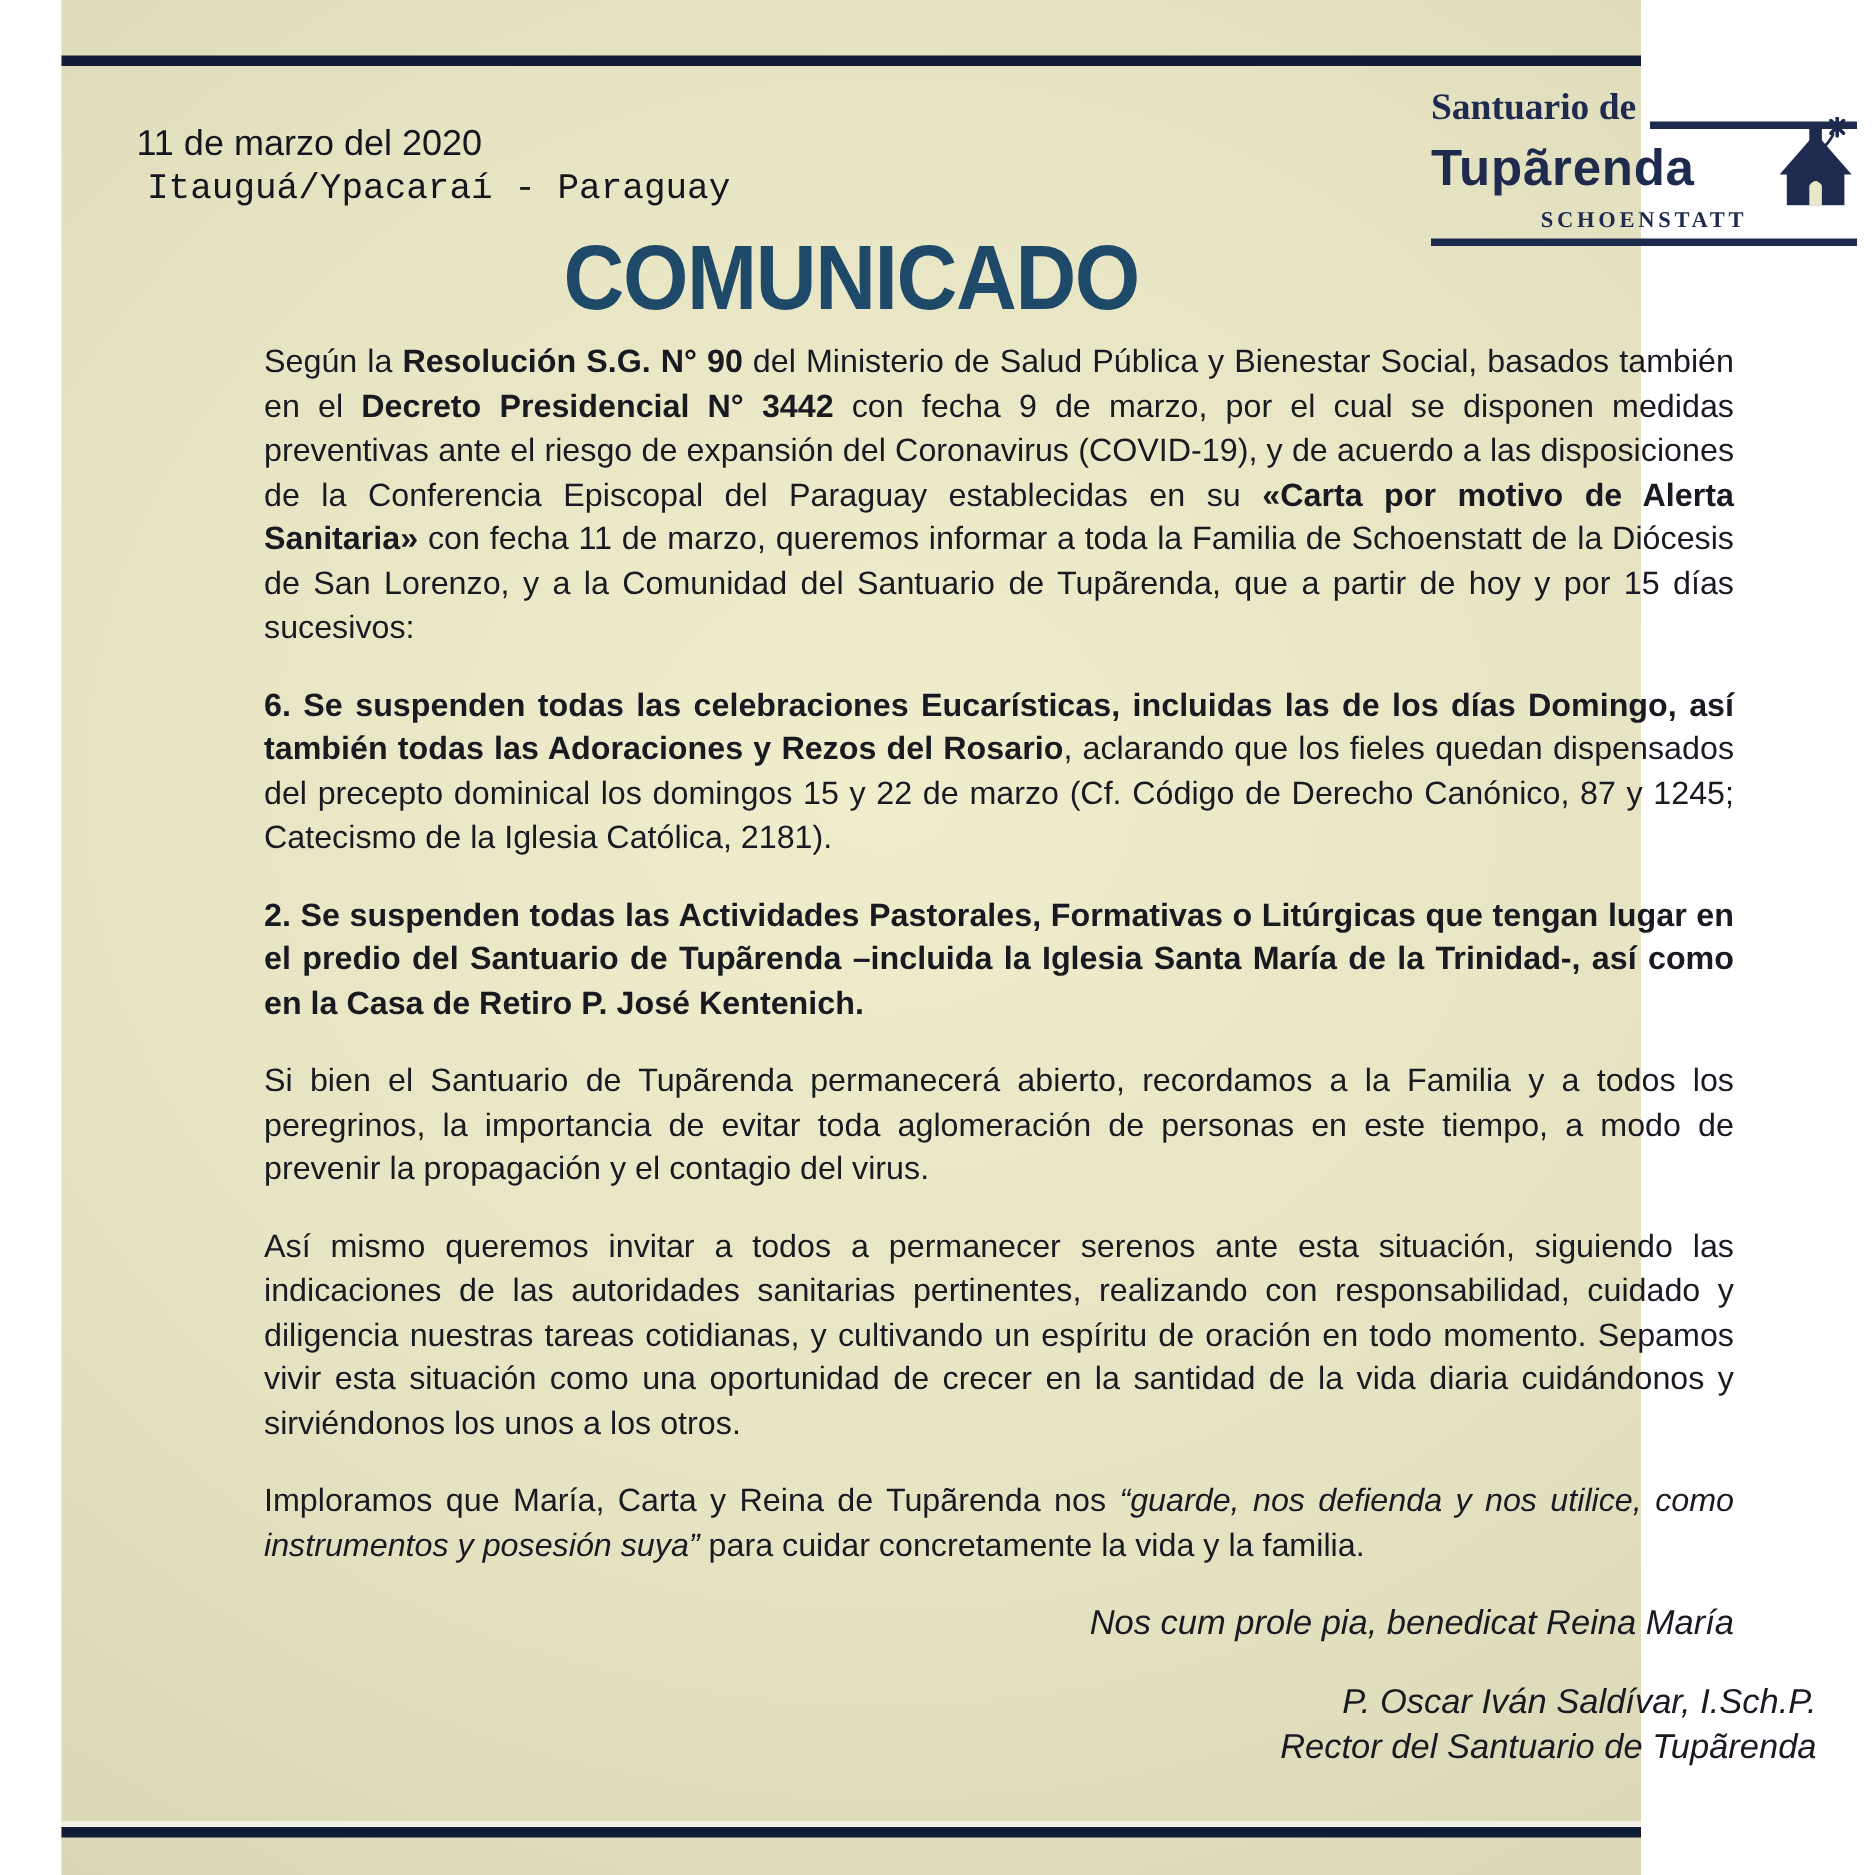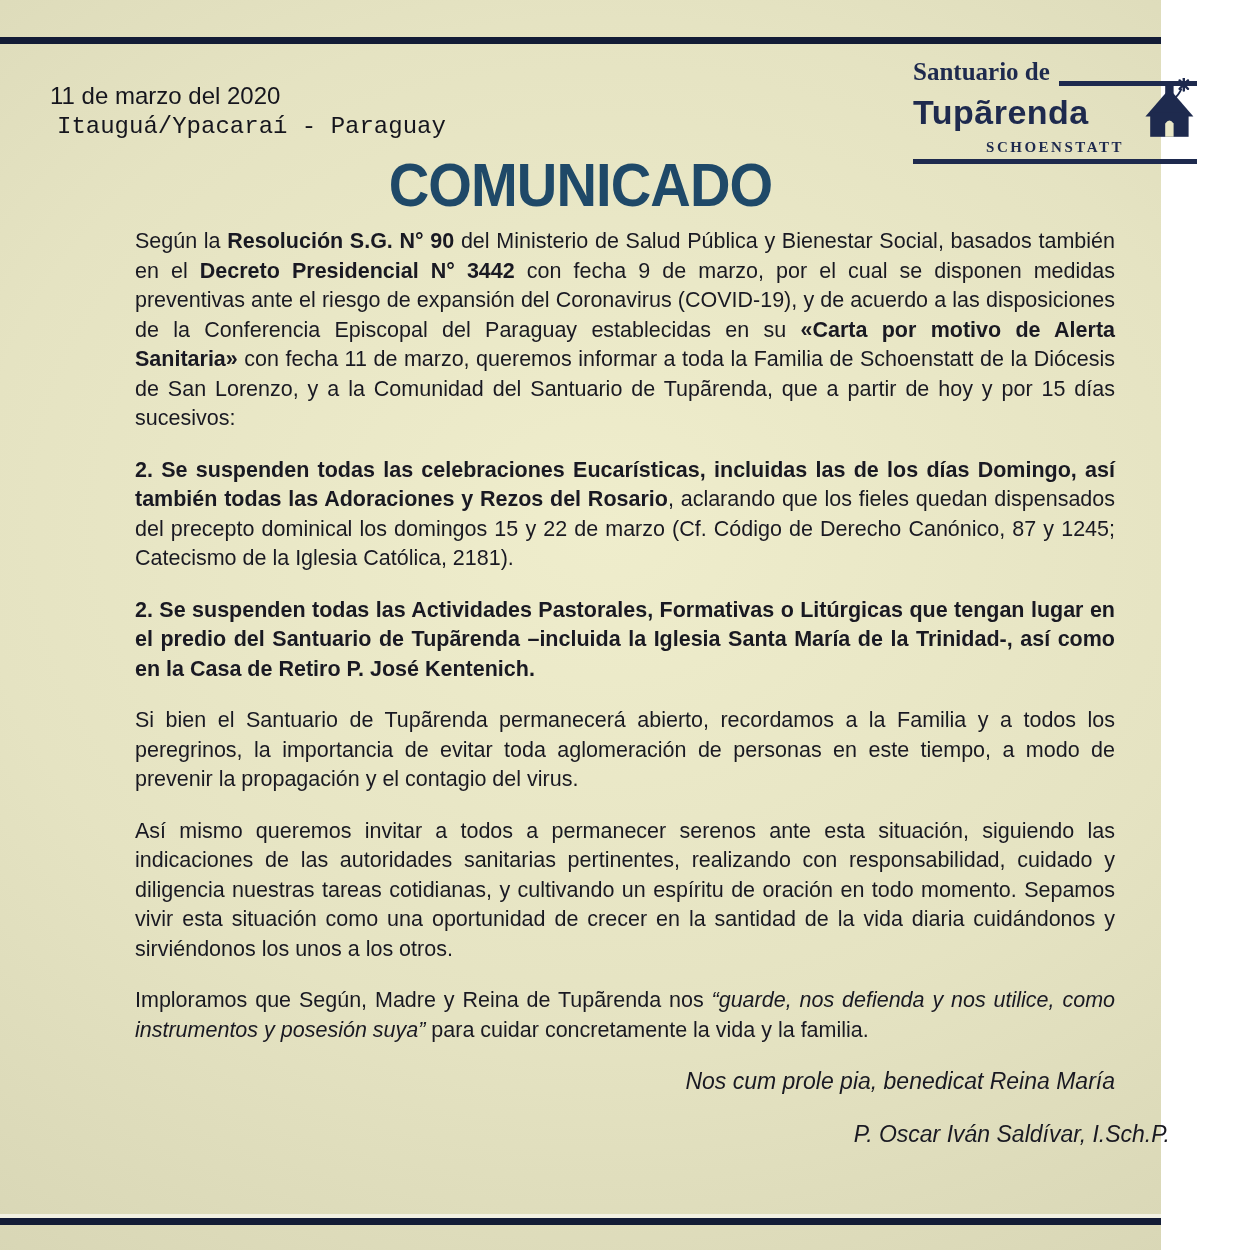--- a/index.html
+++ b/index.html
@@ -1,22 +1,23 @@
 <!DOCTYPE html>
 <html><head>
 <meta charset="utf-8">
 <style>
   html, body { margin: 0; padding: 0; }
   body {
     width: 1250px; height: 1250px; overflow: hidden;
     font-family: "Liberation Sans", sans-serif;
   }
   .page {
-    position: relative; width: 1161px; height: 1250px;
+    position: relative; width: 1053px; height: 1250px;
     background: radial-gradient(ellipse 120% 90% at 52% 42%, #efedcc 0%, #e5e3c2 45%, #d0cead 100%);
+    margin-left: 41px;
   }
   .rule-top {
     position: absolute; top: 37px; left: 0; width: 100%; height: 7px;
     background: #131c36;
   }
   .rule-bottom-glow {
     position: absolute; top: 1214px; left: 0; width: 100%; height: 4px;
     background: #f2f1e3;
   }
   .rule-bottom {
@@ -109,34 +110,35 @@
     <div class="logo-sub">SCHOENSTATT</div>
     <div class="logo-underline"></div>
   </div>
 
   <h1 class="title">COMUNICADO</h1>
 
   <div class="content">
 
     <p><span>Según la </span><b>Resolución S.G. N° 90</b><span> del Ministerio de Salud Pública y Bienestar Social, basados también en el </span><b>Decreto Presidencial N° 3442</b><span> con fecha 9 de marzo, por el cual se disponen medidas preventivas ante el riesgo de expansión del Coronavirus (COVID-19), y de acuerdo a las disposiciones de la Conferencia Episcopal del Paraguay establecidas en su </span><b>«Carta por motivo de Alerta Sanitaria»</b><span> con fecha 11 de marzo, queremos informar a toda la Familia de Schoenstatt de la Diócesis de San Lorenzo, y a la Comunidad del Santuario de Tupãrenda, que a partir de hoy y por 15 días sucesivos:</span></p>
 
-    <p><b>2. Se suspenden todas las celebraciones Eucarísticas, incluidas las de los días Domingo, así también todas las Adoraciones y Rezos del Rosario</b><span>, aclarando que los fieles quedan dispensados del precepto dominical los domingos 15 y 22 de marzo (Cf. Código de Derecho Canónico, 87 y 1245; Catecismo de la Iglesia Católica, 2181).</span></p>
+    <p><b>6. Se suspenden todas las celebraciones Eucarísticas, incluidas las de los días Domingo, así también todas las Adoraciones y Rezos del Rosario</b><span>, aclarando que los fieles quedan dispensados del precepto dominical los domingos 15 y 22 de marzo (Cf. Código de Derecho Canónico, 87 y 1245; Catecismo de la Iglesia Católica, 2181).</span></p>
 
     <p class="bold-para"><span>2. Se suspenden todas las Actividades Pastorales, Formativas o Litúrgicas que tengan lugar en el predio del Santuario de Tupãrenda –incluida la Iglesia Santa María de la Trinidad-, así como en la Casa de Retiro P. José Kentenich.</span></p>
 
     <p>Si bien el Santuario de Tupãrenda permanecerá abierto, recordamos a la Familia y a todos los peregrinos, la importancia de evitar toda aglomeración de personas en este tiempo, a modo de prevenir la propagación y el contagio del virus.</p>
 
     <p>Así mismo queremos invitar a todos a permanecer serenos ante esta situación, siguiendo las indicaciones de las autoridades sanitarias pertinentes, realizando con responsabilidad, cuidado y diligencia nuestras tareas cotidianas, y cultivando un espíritu de oración en todo momento. Sepamos vivir esta situación como una oportunidad de crecer en la santidad de la vida diaria cuidándonos y sirviéndonos los unos a los otros.</p>
 
-    <p><span>Imploramos que Según, Madre y Reina de Tupãrenda nos </span><i>“guarde, nos defienda y nos utilice,  como instrumentos y posesión suya”</i><span> para cuidar concretamente la vida y la familia.</span></p>
+    <p><span>Imploramos que María, Carta y Reina de Tupãrenda nos </span><i>“guarde, nos defienda y nos utilice,  como instrumentos y posesión suya”</i><span> para cuidar concretamente la vida y la familia.</span></p>
 
     <p class="closing-motto">Nos cum prole pia, benedicat Reina María</p>
 
     <div class="signature">
       <div>P. Oscar Iván Saldívar, I.Sch.P.</div>
+      <div>Rector del Santuario de Tupãrenda</div>
     </div>
 
   </div>
 
   <div class="rule-bottom-glow"></div>
   <div class="rule-bottom"></div>
 
 </div>
 
 </body></html>

